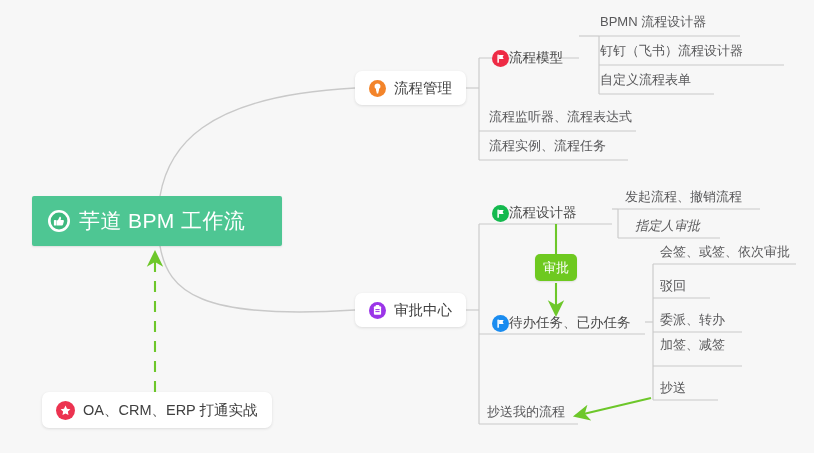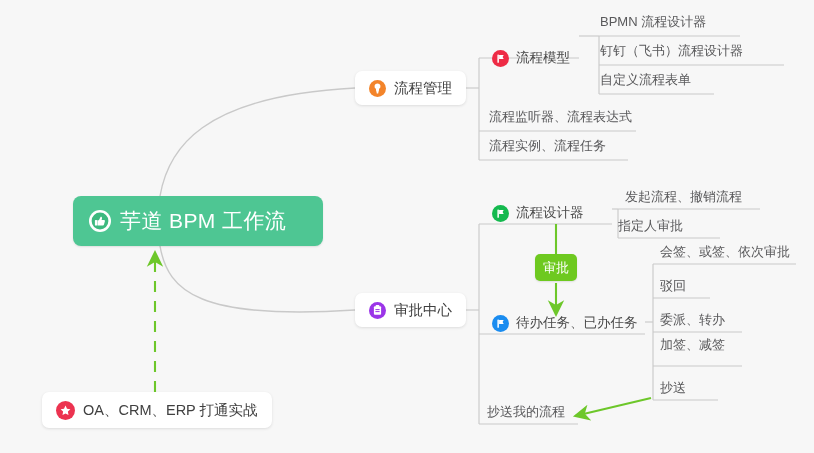--- a/index.html
+++ b/index.html
@@ -11,37 +11,36 @@
     position:relative;
   }
   #canvas{position:absolute;inset:0;width:814px;height:453px;}
   #svg-layer{position:absolute;left:0;top:0;width:814px;height:453px;pointer-events:none;}
 
   
   .node{position:absolute;display:flex;align-items:center;box-sizing:border-box;}
 
   .root-node{
     left:32px;top:196px;width:250px;height:50px;
-    background:#4ec693;border-radius:8px;
+    background:#4ec693;border-radius:2px;
     padding:0 16px;gap:9px;
     box-shadow:0 1px 2px rgba(0,0,0,.10);
-    margin-left:41px;
   }
   .root-label{
     color:#ffffff;font-size:21px;letter-spacing:.4px;white-space:nowrap;
   }
 
   .card-node{
     background:#ffffff;border-radius:7px;
     padding:0 14px;gap:8px;height:34px;
     box-shadow:0 1px 3px rgba(0,0,0,.11);
   }
   .card-label{color:#404040;font-size:14.5px;white-space:nowrap;}
 
-  .flag-node{background:transparent;gap:7px;height:22px;}
+  .flag-node{background:transparent;gap:0;height:22px;}
   .flag-label{color:#4a4a4a;font-size:13.5px;white-space:nowrap;}
 
   .leaf-node{background:transparent;height:22px;}
   .leaf-label{color:#59595b;font-size:13px;white-space:nowrap;}
 
   .tag-node{
     background:#6ec920;border-radius:5px;
     height:27px;padding:0 9px;justify-content:center;
     box-shadow:0 1px 2px rgba(0,0,0,.10);
   }
@@ -185,21 +184,21 @@
         <rect x="5.4" y="4.4" width="1.5" height="8.4" rx=".6" fill="#ffffff"></rect>
         <path d="M7.1 4.9h4.6l-1.1 2 1.1 2H7.1z" fill="#ffffff"></path>
       </svg>
     </span>
     <span class="flag-label">流程设计器</span>
   </div>
 
   <div class="node leaf-node" style="left:625px;top:186px;">
     <span class="leaf-label">发起流程、撤销流程</span>
   </div>
-  <div class="node leaf-node" style="left:618px;top:215px;">
+  <div class="node leaf-node" style="left:635px;top:215px;font-style:italic;">
     <span class="leaf-label">指定人审批</span>
   </div>
 
   <div class="node flag-node" style="left:492px;top:312px;">
     <span class="c-icon ic-blue">
       <svg width="17" height="17" viewBox="0 0 17 17">
         <rect x="5.4" y="4.4" width="1.5" height="8.4" rx=".6" fill="#ffffff"></rect>
         <path d="M7.1 4.9h4.6l-1.1 2 1.1 2H7.1z" fill="#ffffff"></path>
       </svg>
     </span>

